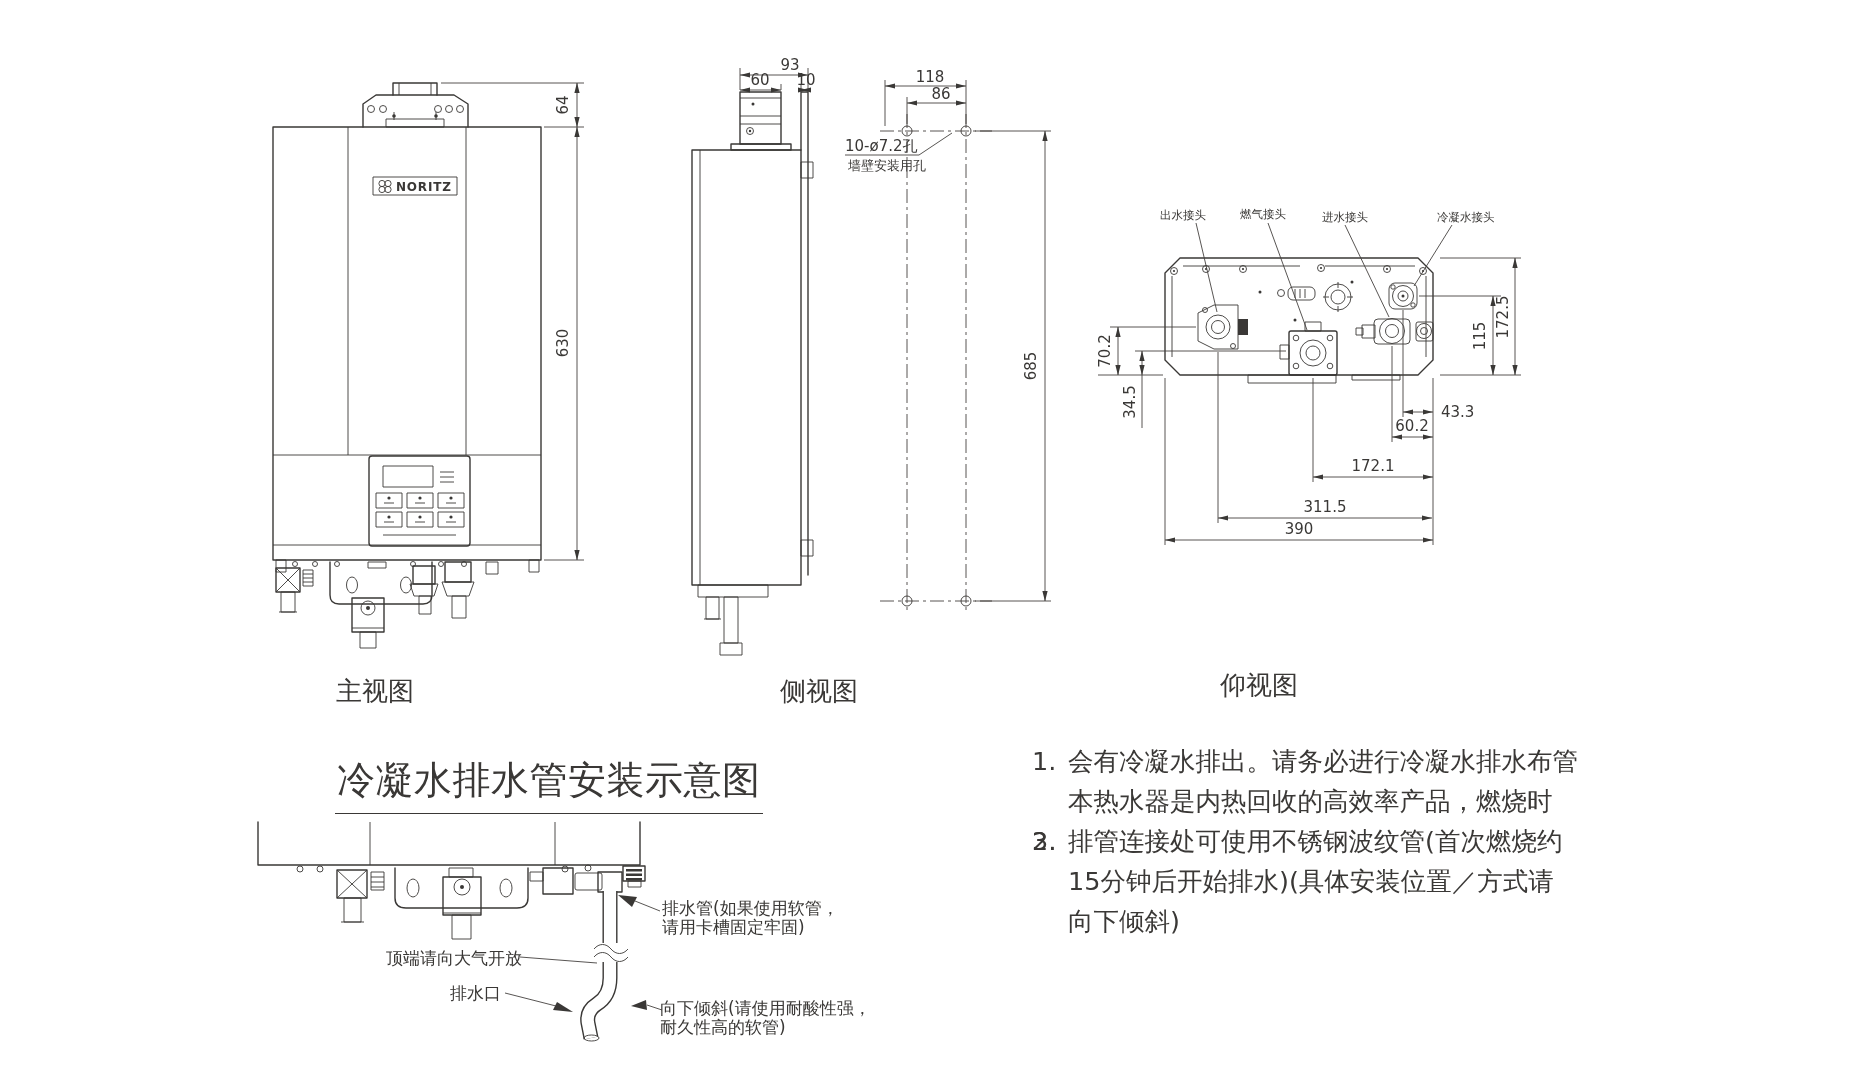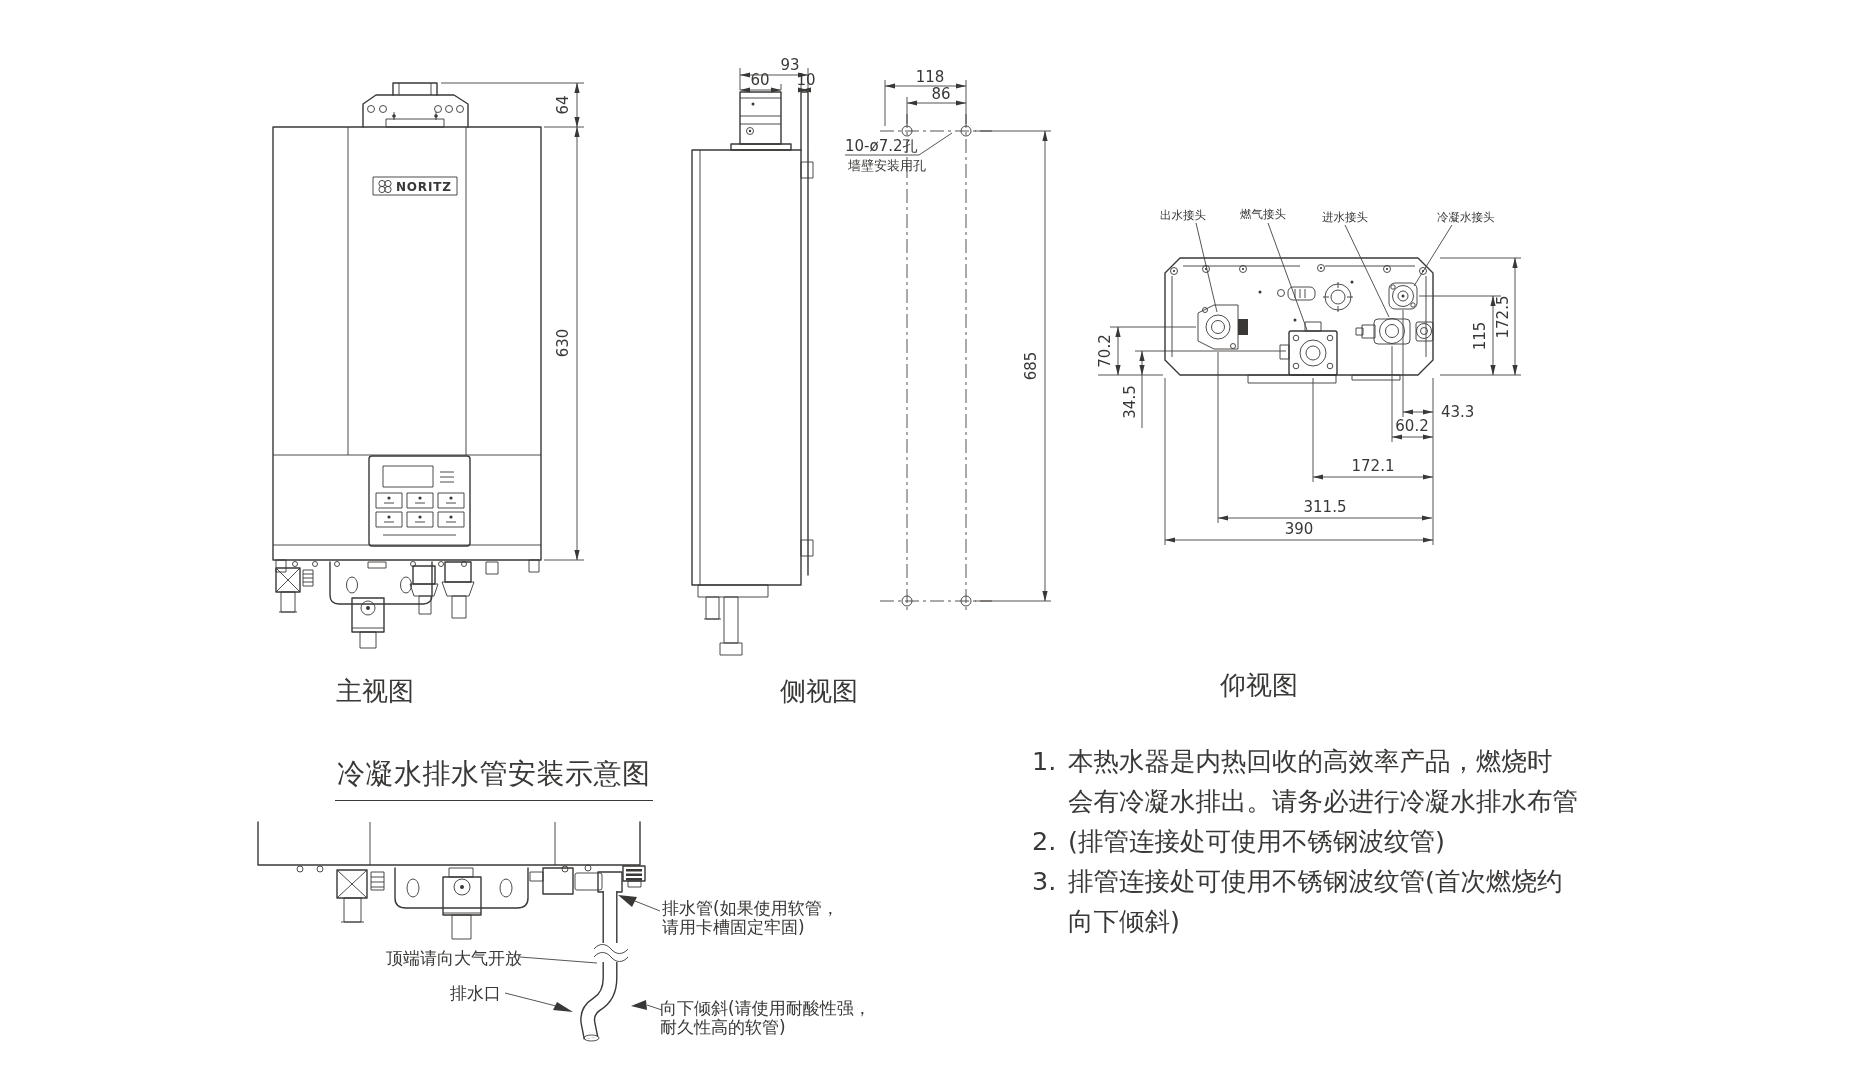--- a/index.html
+++ b/index.html
@@ -11,21 +11,21 @@
   .dim{fill:none;stroke:#45423f;stroke-width:0.9;}
   .cl{fill:none;stroke:#45423f;stroke-width:0.9;stroke-dasharray:14 4 3 4;}
   .fd{fill:#3a3836;stroke:none;}
   text{fill:#3a3836;font-family:"DejaVu Sans",sans-serif;}
   .dtxt{font-size:15px;}
   .stxt{font-size:13px;}
   .ltxt{font-size:11.5px;}
   .ctxt{font-size:17px;}
   .logo{font-size:12px;font-weight:bold;letter-spacing:0.8px;}
   .view-label{position:absolute;width:160px;text-align:left;font-size:26px;}
-  .diagram-title{position:absolute;font-size:28px;letter-spacing:0.5px;
+  .diagram-title{position:absolute;font-size:38px;letter-spacing:0.5px;
                  border-bottom:1.6px solid #3a3836;padding:0 2px 7px 2px;}
   .notes{position:absolute;left:1032px;top:741px;font-size:25.5px;line-height:40px;width:560px;}
   .note-item{position:relative;padding-left:36px;}
   .note-num{position:absolute;left:0;top:0;}
   .note-line{display:block;}
 </style>
 </head>
 <body>
 
 <div class="canvas">
@@ -333,27 +333,27 @@
 
 <div class="view-label" style="left:336px;top:674px;">主视图</div>
 <div class="view-label" style="left:780px;top:674px;">侧视图</div>
 <div class="view-label" style="left:1220px;top:668px;">仰视图</div>
 
 <div class="diagram-title" style="left:335px;top:755px;">冷凝水排水管安装示意图</div>
 
 <div class="notes">
   <div class="note-item">
     <span class="note-num">1.</span>
+    <span class="note-line">会有冷凝水排出。请务必进行冷凝水排水布管</span>
     <span class="note-line">本热水器是内热回收的高效率产品，燃烧时</span>
-    <span class="note-line">会有冷凝水排出。请务必进行冷凝水排水布管</span>
   </div>
   <div class="note-item">
     <span class="note-num">2.</span>
-    <span class="note-line">(排管连接处可使用不锈钢波纹管)</span>
   </div>
   <div class="note-item">
     <span class="note-num">3.</span>
     <span class="note-line">排管连接处可使用不锈钢波纹管(首次燃烧约</span>
+    <span class="note-line">15分钟后开始排水)(具体安装位置／方式请</span>
     <span class="note-line">向下倾斜)</span>
   </div>
 </div>
 
 </div>
 
 </body></html>

